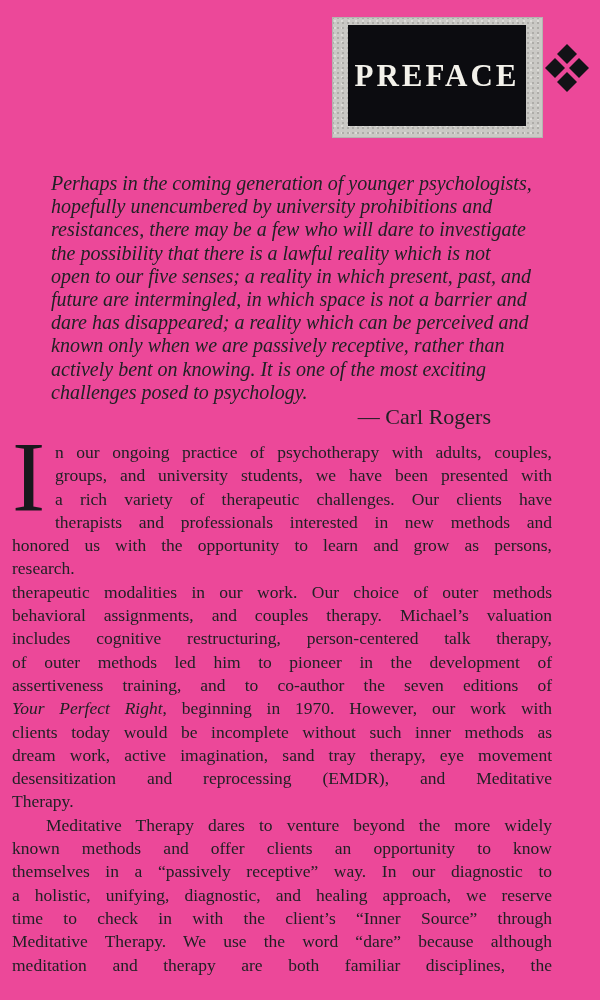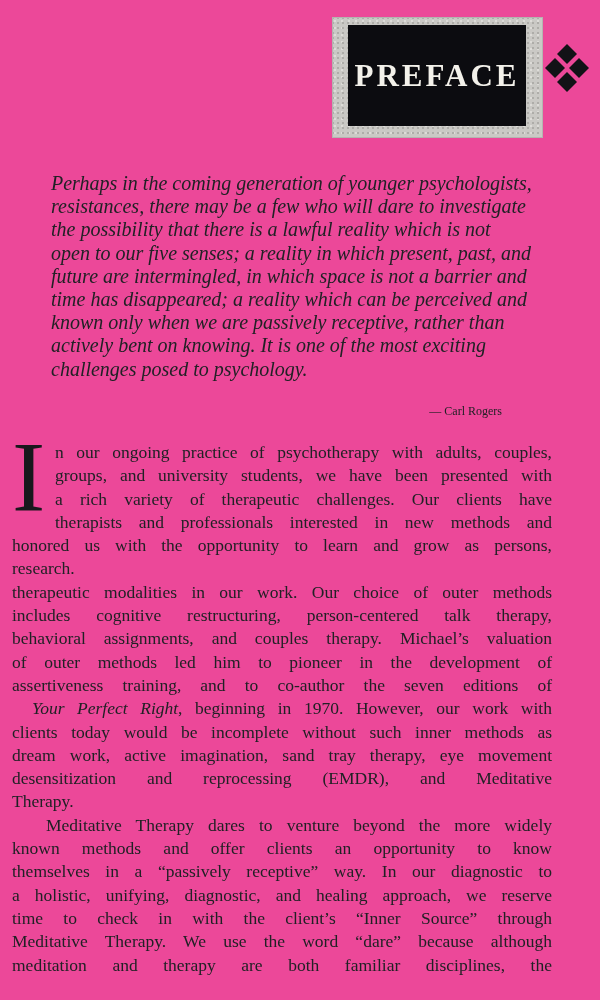--- a/index.html
+++ b/index.html
@@ -30,33 +30,33 @@
   
   .ornament{ position:absolute; left:545px; top:43px; width:44px; height:50px; }
   .ornament path{ fill:#121216; }
   
   .epigraph{
     position:absolute; left:51px; top:172px; width:470px;
     font-style:italic; font-size:20px; line-height:23.2px;
   }
   .eline{ white-space:nowrap; }
   .attribution{
-    position:absolute; left:62px; top:404px; width:440px;
-    text-align:right; font-size:12px; font-style:normal;
+    position:absolute; left:51px; top:404px; width:440px;
+    text-align:right; font-size:22px; font-style:normal;
   }
   
   .bodytext{
     position:absolute; left:12px; top:441px; width:540px;
     font-size:17.5px; line-height:23.3px;
   }
   .para{ display:block; }
   .bline{ text-align:justify; text-align-last:justify; }
   .bline.end{ text-align-last:left; }
   .bline.indent{ text-indent:34px; }
-  .bline em{ font-style:italic;margin-left:20px; }
+  .bline em{ font-style:italic; }
   .dropcap{
     float:left; width:36px; height:69px; margin:1px 7px 0 0;
     font-size:100px; line-height:70px; color:#18181c;
     text-align:left; overflow:visible;
   }
 </style>
 </head>
 <body>
 
 <div class="page">
@@ -69,46 +69,47 @@
 
   <svg class="ornament" viewBox="0 0 44 50" aria-hidden="true">
     <path d="M22 1 L32 11 L22 21 L12 11 Z"></path>
     <path d="M10 15 L20 25 L10 35 L0 25 Z"></path>
     <path d="M34 15 L44 25 L34 35 L24 25 Z"></path>
     <path d="M22 29 L32 39 L22 49 L12 39 Z"></path>
   </svg>
 
   <div class="epigraph">
       <div class="eline">Perhaps in the coming generation of younger psychologists,</div>
+      <div class="eline">hopefully unencumbered by university prohibitions and</div>
       <div class="eline">resistances, there may be a few who will dare to investigate</div>
       <div class="eline">the possibility that there is a lawful reality which is not</div>
       <div class="eline">open to our five senses; a reality in which present, past, and</div>
       <div class="eline">future are intermingled, in which space is not a barrier and</div>
-      <div class="eline">time has disappeared; a reality which can be perceived and</div>
+      <div class="eline">dare has disappeared; a reality which can be perceived and</div>
       <div class="eline">known only when we are passively receptive, rather than</div>
       <div class="eline">actively bent on knowing. It is one of the most exciting</div>
       <div class="eline">challenges posed to psychology.</div>
     </div>
 
   <div class="attribution">— Carl Rogers</div>
 
   <div class="bodytext">
       <div class="para">
         <span class="dropcap">I</span>
         <div class="bline">n our ongoing practice of psychotherapy with adults, couples,</div>
         <div class="bline">groups, and university students, we have been presented with</div>
         <div class="bline">a rich variety of therapeutic challenges. Our clients have</div>
         <div class="bline">therapists and professionals interested in new methods and</div>
         <div class="bline">honored us with the opportunity to learn and grow as persons,</div>
         <div class="bline end">research.</div>
       </div>
       <div class="para">
         <div class="bline">therapeutic modalities in our work. Our choice of outer methods</div>
+        <div class="bline">behavioral assignments, and couples therapy. Michael’s valuation</div>
         <div class="bline">includes cognitive restructuring, person-centered talk therapy,</div>
-        <div class="bline">behavioral assignments, and couples therapy. Michael’s valuation</div>
         <div class="bline">of outer methods led him to pioneer in the development of</div>
         <div class="bline">assertiveness training, and to co-author the seven editions of</div>
         <div class="bline"><em>Your Perfect Right</em>, beginning in 1970. However, our work with</div>
         <div class="bline">clients today would be incomplete without such inner methods as</div>
         <div class="bline">dream work, active imagination, sand tray therapy, eye movement</div>
         <div class="bline">desensitization and reprocessing (EMDR), and Meditative</div>
         <div class="bline end">Therapy.</div>
       </div>
       <div class="para">
         <div class="bline indent">Meditative Therapy dares to venture beyond the more widely</div>

